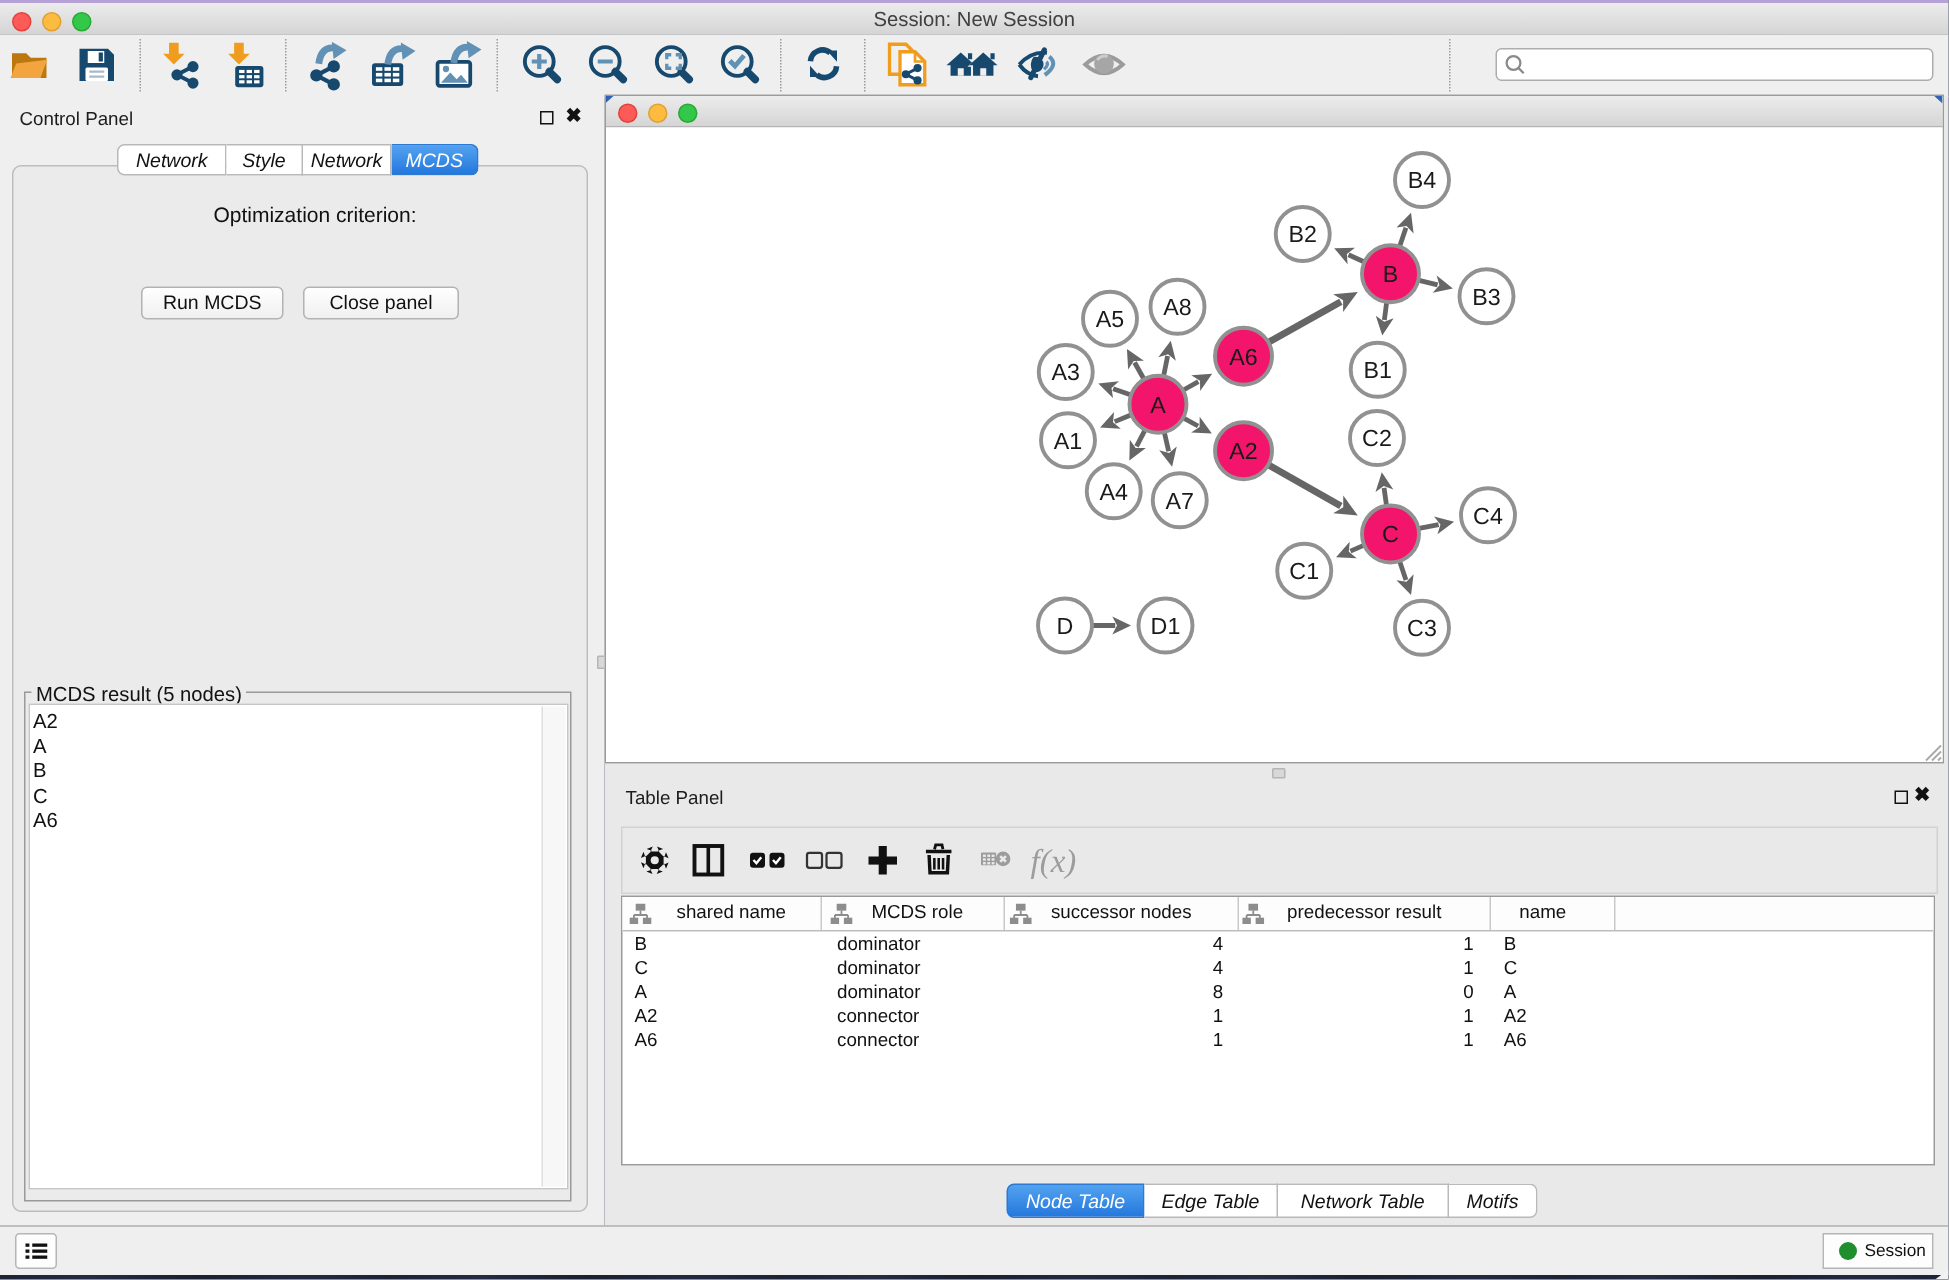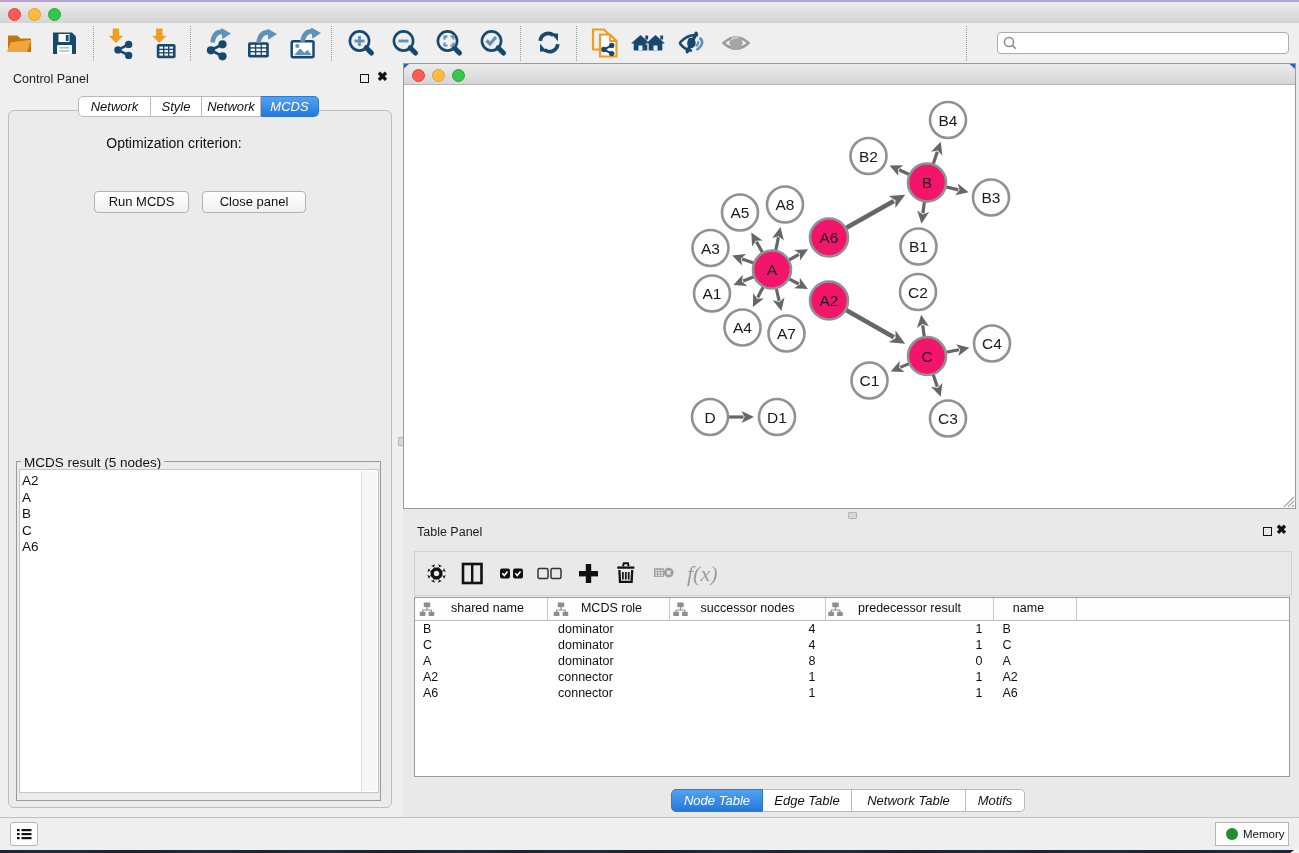--- a/index.html
+++ b/index.html
@@ -23,21 +23,21 @@
 #cp-title{left:13px;top:8px;font-size:12.5px;color:#1c1c1c;}
 #cp-float{left:360px;top:9.5px;width:7px;height:7px;border:1.5px solid #111;}
 #cp-close{left:377px;top:5px;font-size:13px;font-weight:bold;color:#111;}
 #cp-body{left:8px;top:46px;width:382px;height:696px;background:#ebebeb;border:1px solid #bdbdbd;border-radius:6px;}
 .tabrow{display:flex;font-style:italic;}
 #cp-tabs{left:78px;top:32px;height:21px;}
 .tab{height:19px;line-height:19px;font-size:13px;text-align:center;background:#fff;border:1px solid #b9b9b9;border-left:none;color:#111;padding:0;}
 .tab.first{border-left:1px solid #b9b9b9;border-radius:5px 0 0 5px;}
 .tab.last{border-radius:0 5px 5px 0;}
 .tab.sel{background:linear-gradient(#53a2f0,#2478dd);color:#fff;border-color:#2d79d2;}
-#opt-label{left:8px;top:71px;width:332px;text-align:center;font-size:14px;color:#111;}
+#opt-label{left:8px;top:71px;width:332px;text-align:center;font-size:14px;color:#111;padding-left:36px;}
 #combo{left:43px;top:96px;width:311px;height:20px;background:#fff;border:1px solid #a9a9a9;border-radius:4px;}
 #combo .txt{left:13px;top:2px;font-size:13px;color:#111;}
 #combo .spin{right:-1px;top:-1px;width:22px;height:21px;border-radius:0 4px 4px 0;background:linear-gradient(#5aa7f5,#1a66dd);}
 .btn{height:20px;line-height:20px;background:linear-gradient(#ffffff,#f0f0f0);border:1px solid #b3b3b3;border-radius:4px;text-align:center;font-size:13px;color:#111;}
 #btn-run{left:94px;top:127px;width:93px;}
 #btn-close{left:202px;top:127px;width:102px;}
 #fieldset{left:16px;top:397px;width:363px;height:338px;border:1px solid #9a9a9a;}
 #fs-legend{left:21px;top:391px;background:#ebebeb;padding:0 3px;font-size:13.5px;color:#111;}
 #fs-list{left:19px;top:405px;width:358px;height:322px;background:#fff;border:1px solid #c6c6c6;}
 #fs-scroll{right:1px;top:1px;width:15px;height:320px;background:#f7f7f7;border-left:1px solid #e0e0e0;}
@@ -80,20 +80,21 @@
 </style>
 </head>
 <body>
 <div id="root">
   <div class="abs" id="purple"></div>
   <div class="abs" id="titlebar">
     <div class="abs tl t1"></div>
       <div class="abs tl t2"></div>
       <div class="abs tl t3"></div>
   </div>
+  <div class="abs" id="mtitle">Session: New Session</div>
   <div class="abs" id="toolbar">
     <div class="abs sep" style="left:93px"></div>
     <div class="abs sep" style="left:190px"></div>
     <div class="abs sep" style="left:331px"></div>
     <div class="abs sep" style="left:520px"></div>
     <div class="abs sep" style="left:576px"></div>
     <div class="abs sep" style="left:966px"></div>
     <svg width="1299" height="41" viewBox="0 0 1299 41" style="position:absolute;left:0;top:0">
         <path d="M8 12.5 h9.5 l3 3 h10.5 v13.5 h-23 z" fill="#bc770e"></path>
         <path d="M10.8 19.3 L31.4 16.8 L27 29 L7 29 Z" fill="#f2a53e"></path>
@@ -452,15 +453,15 @@
         <rect x="6" y="6" width="2.6" height="2.2" fill="#111"></rect>
         <rect x="10.5" y="6" width="10" height="2.2" fill="#111"></rect>
         <rect x="6" y="10" width="2.6" height="2.2" fill="#111"></rect>
         <rect x="10.5" y="10" width="10" height="2.2" fill="#111"></rect>
         <rect x="6" y="14" width="2.6" height="2.2" fill="#111"></rect>
         <rect x="10.5" y="14" width="10" height="2.2" fill="#111"></rect>
       </svg>
     </div>
   <div class="abs" id="mem-btn">
       <div class="abs dot"></div>
-      <div class="abs txt">Memory</div>
+      <div class="abs txt">Session</div>
     </div>
 </div>
 
 </body></html>

